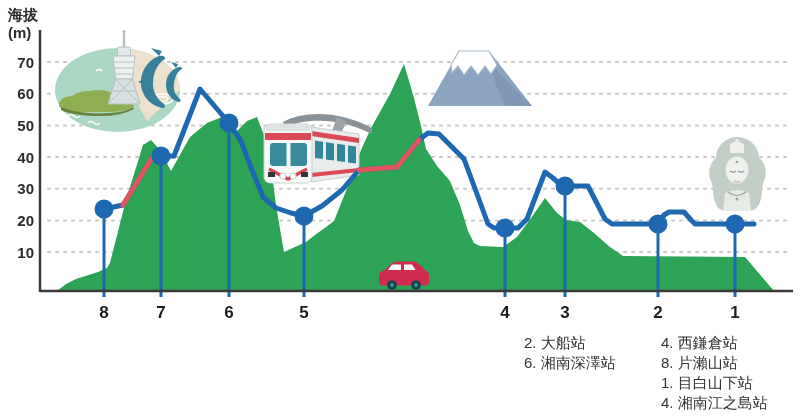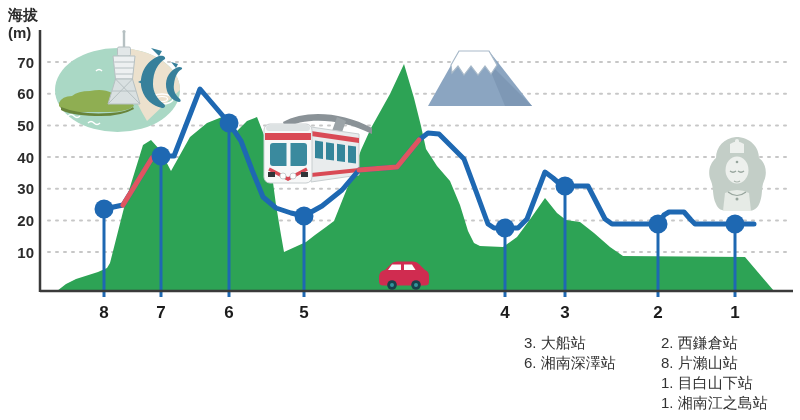--- a/index.html
+++ b/index.html
@@ -147,22 +147,22 @@
       <text x="304" y="318" class="xlab">5</text>
       <text x="505" y="318" class="xlab">4</text>
       <text x="565" y="318" class="xlab">3</text>
       <text x="658" y="318" class="xlab">2</text>
       <text x="735" y="318" class="xlab">1</text>
     </g>
 </svg>
 
 <div class="legend">
   <div class="col">
-    <div class="row">3. 大船站</div>
+    <div class="row">2. 大船站</div>
     <div class="row">6. 湘南深澤站</div>
   </div>
   <div class="col">
-    <div class="row">2. 西鎌倉站</div>
+    <div class="row">4. 西鎌倉站</div>
     <div class="row">8. 片瀨山站</div>
     <div class="row">1. 目白山下站</div>
-    <div class="row">1. 湘南江之島站</div>
+    <div class="row">4. 湘南江之島站</div>
   </div>
 </div>
 
 </body></html>

